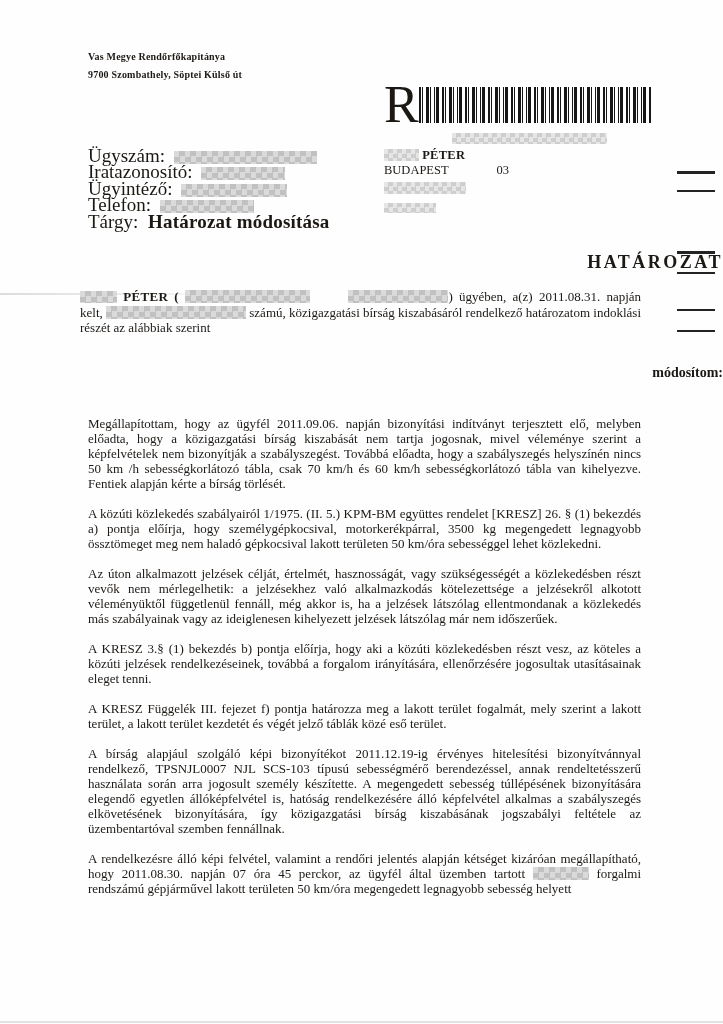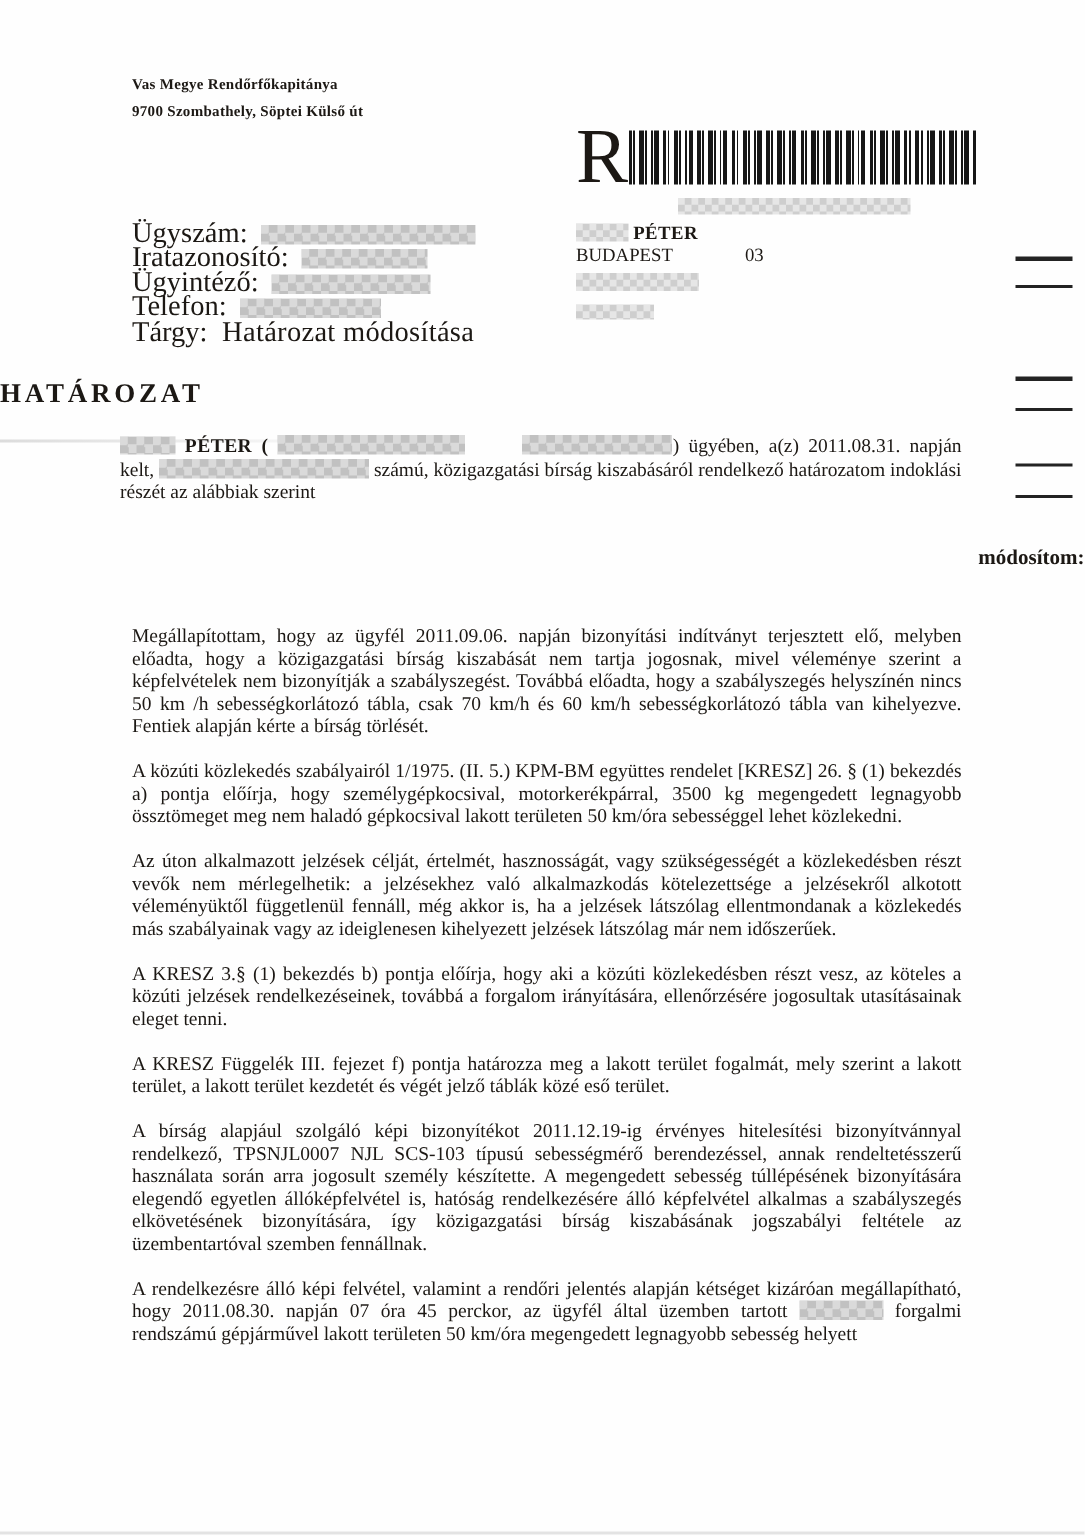--- a/index.html
+++ b/index.html
@@ -33,30 +33,30 @@
 
   
   .redact{display:inline-block;height:13px;vertical-align:-2px;
     background:repeating-conic-gradient(#c1c1c1 0% 25%,#dadada 0% 50%) 0 0/11px 11px;}
   .redact.light{background:repeating-conic-gradient(#cecece 0% 25%,#e6e6e6 0% 50%) 0 0/9px 9px;}
 
   
   .fields{position:absolute;left:88px;top:148px;font-size:19px;line-height:16.4px;}
   .fields .row{white-space:nowrap;}
   .fields .redact{margin-left:4px;}
-  .targy-value{font-weight:normal;margin-left:5px;letter-spacing:.2px;}
+  .targy-value{font-weight:bold;margin-left:5px;letter-spacing:.2px;}
 
   
   .mark{position:absolute;right:8px;width:38px;height:3px;background:#232323;}
   .crease{position:absolute;left:0;top:293px;width:260px;height:2px;
     background:linear-gradient(90deg,#dcdcdc,rgba(255,255,255,0));}
   .bottom-edge{position:absolute;left:0;bottom:1px;width:100%;height:2px;background:#e3e3e3;}
 
   
-  .title{position:absolute;left:0;right:0;top:252px;text-align:left;
+  .title{position:absolute;left:0;right:0;top:252px;text-align:right;
     font-weight:bold;font-size:18px;letter-spacing:2.5px;}
   .intro{position:absolute;left:80px;top:289px;width:561px;
     font-size:13px;line-height:15.6px;text-align:justify;margin:0;}
   .intro b{letter-spacing:.3px;}
   .decision-word{position:absolute;left:0;right:0;top:365px;text-align:right;
     font-weight:bold;font-size:14px;}
   .bodytext{position:absolute;left:88px;top:416px;width:553px;
     font-size:13px;line-height:15px;text-align:justify;}
   .bodytext p{margin:0 0 15px 0;}
 </style>

